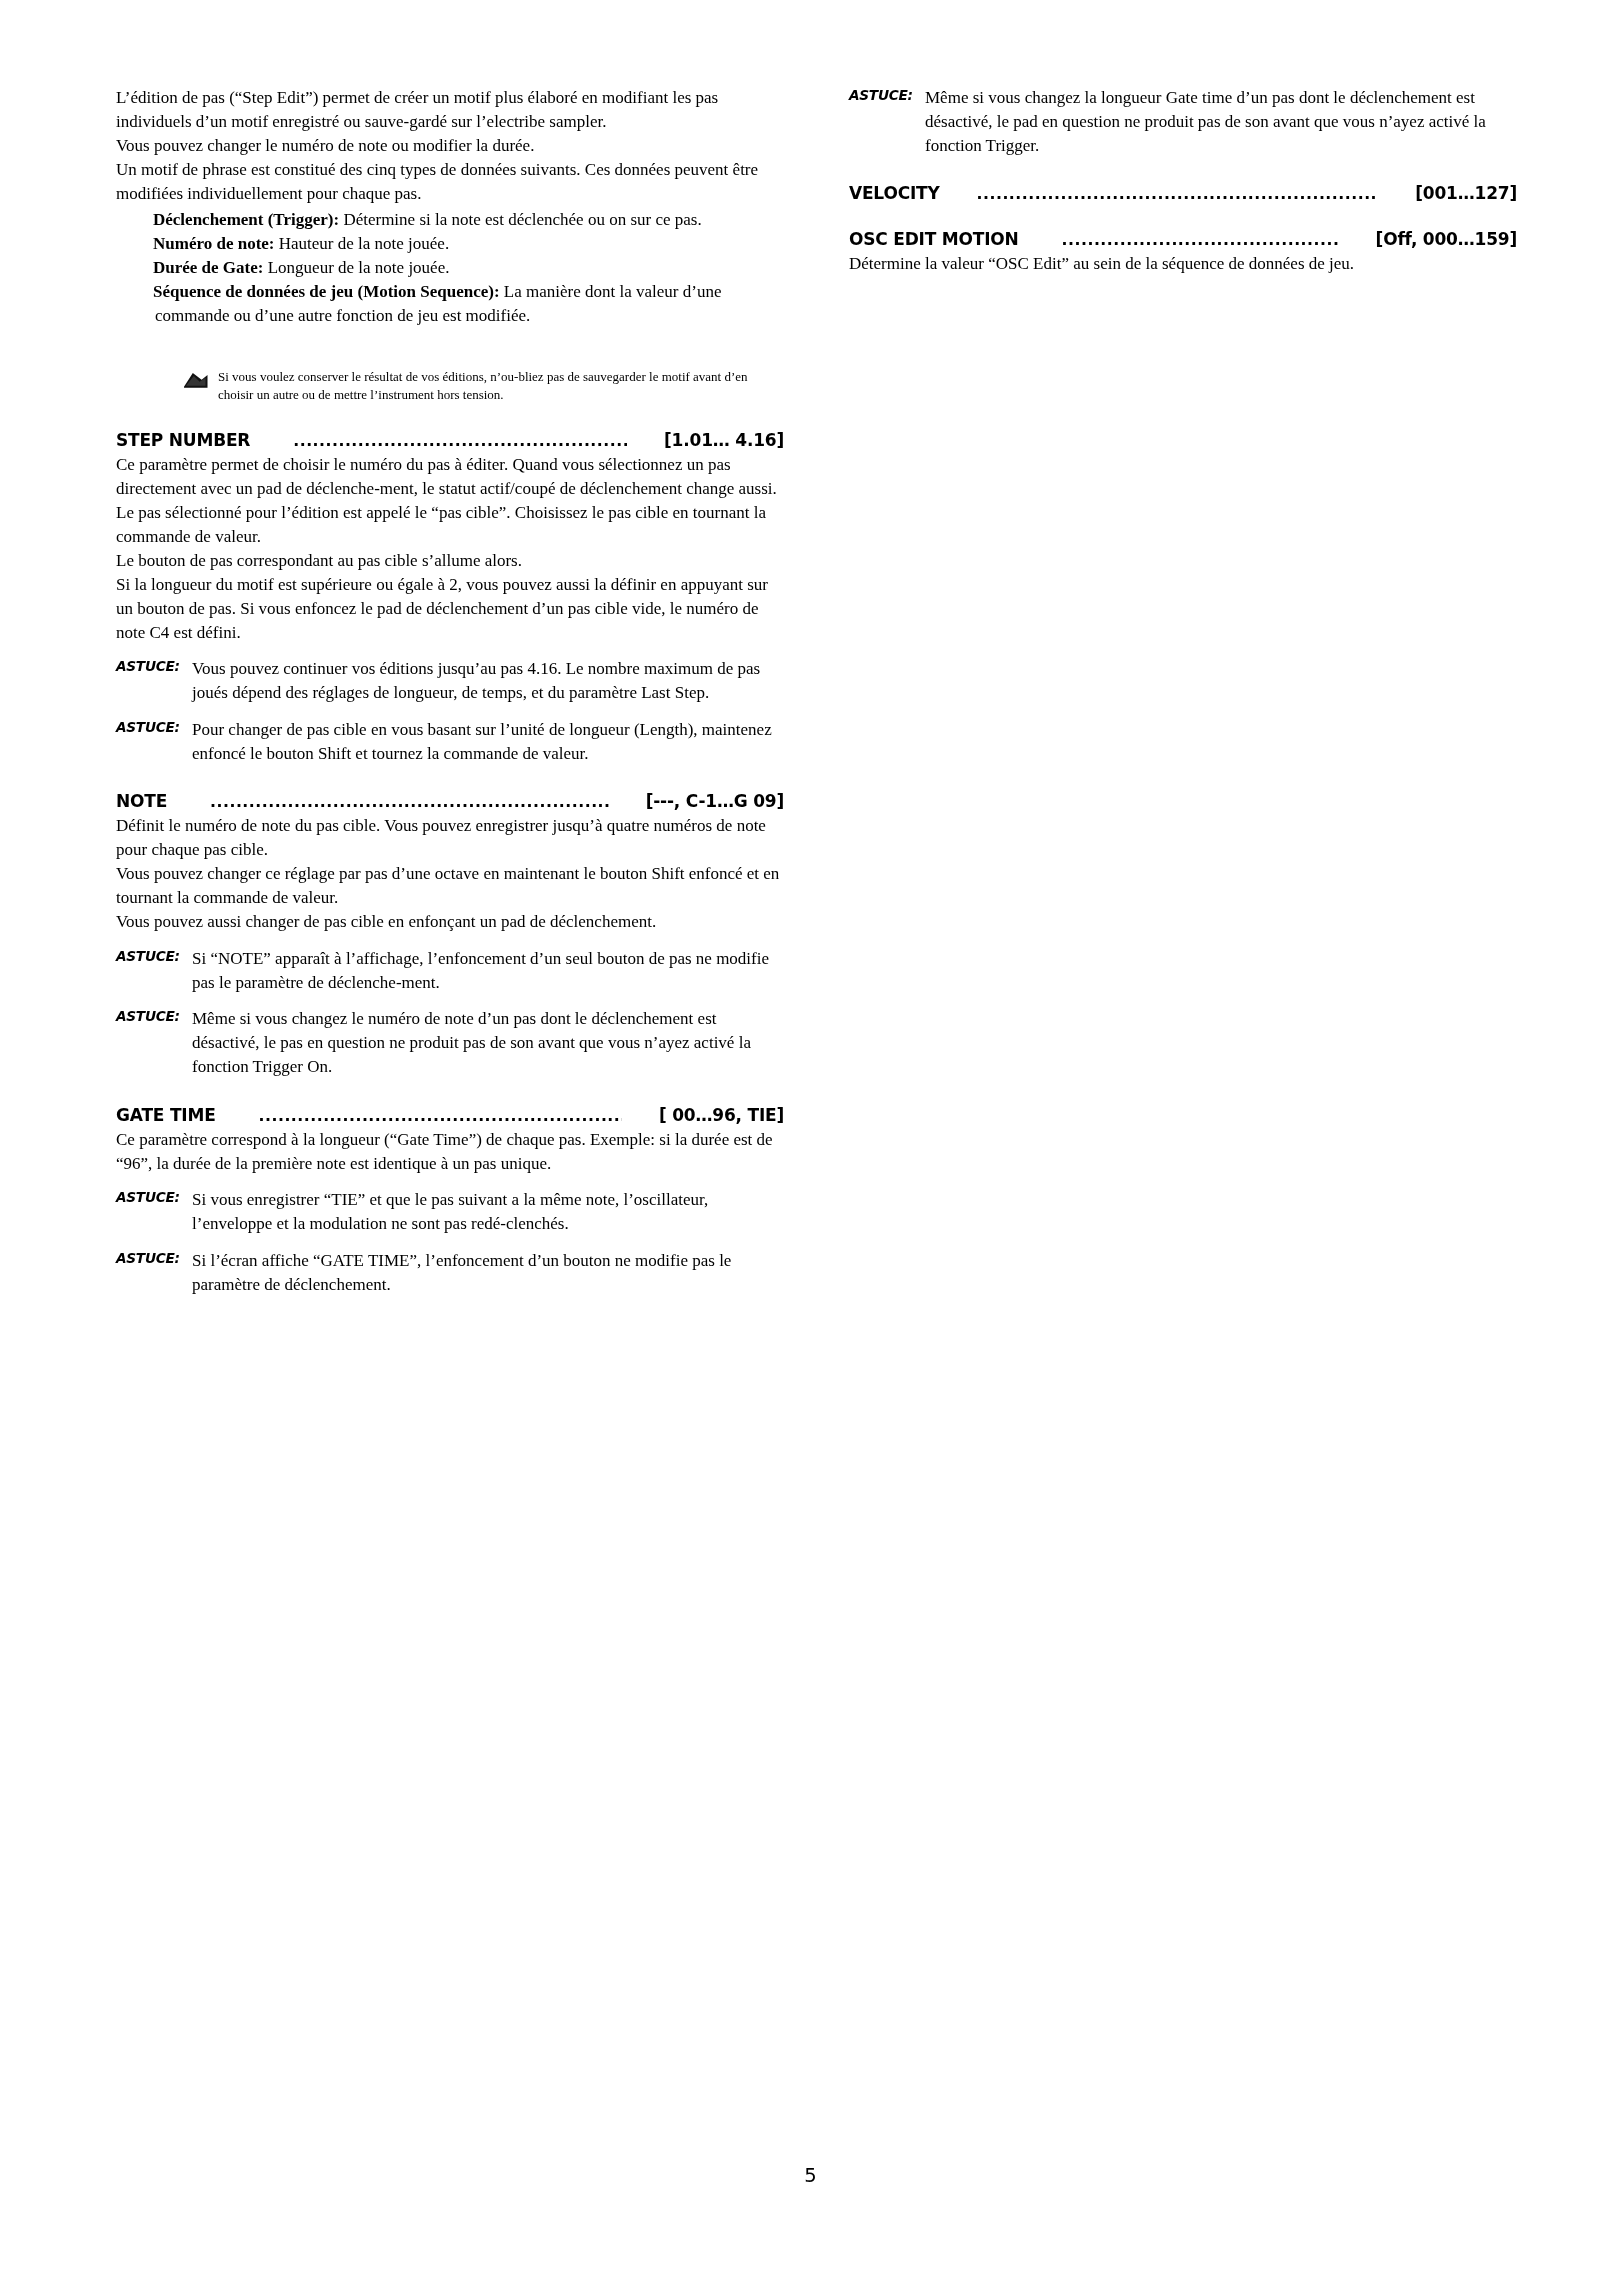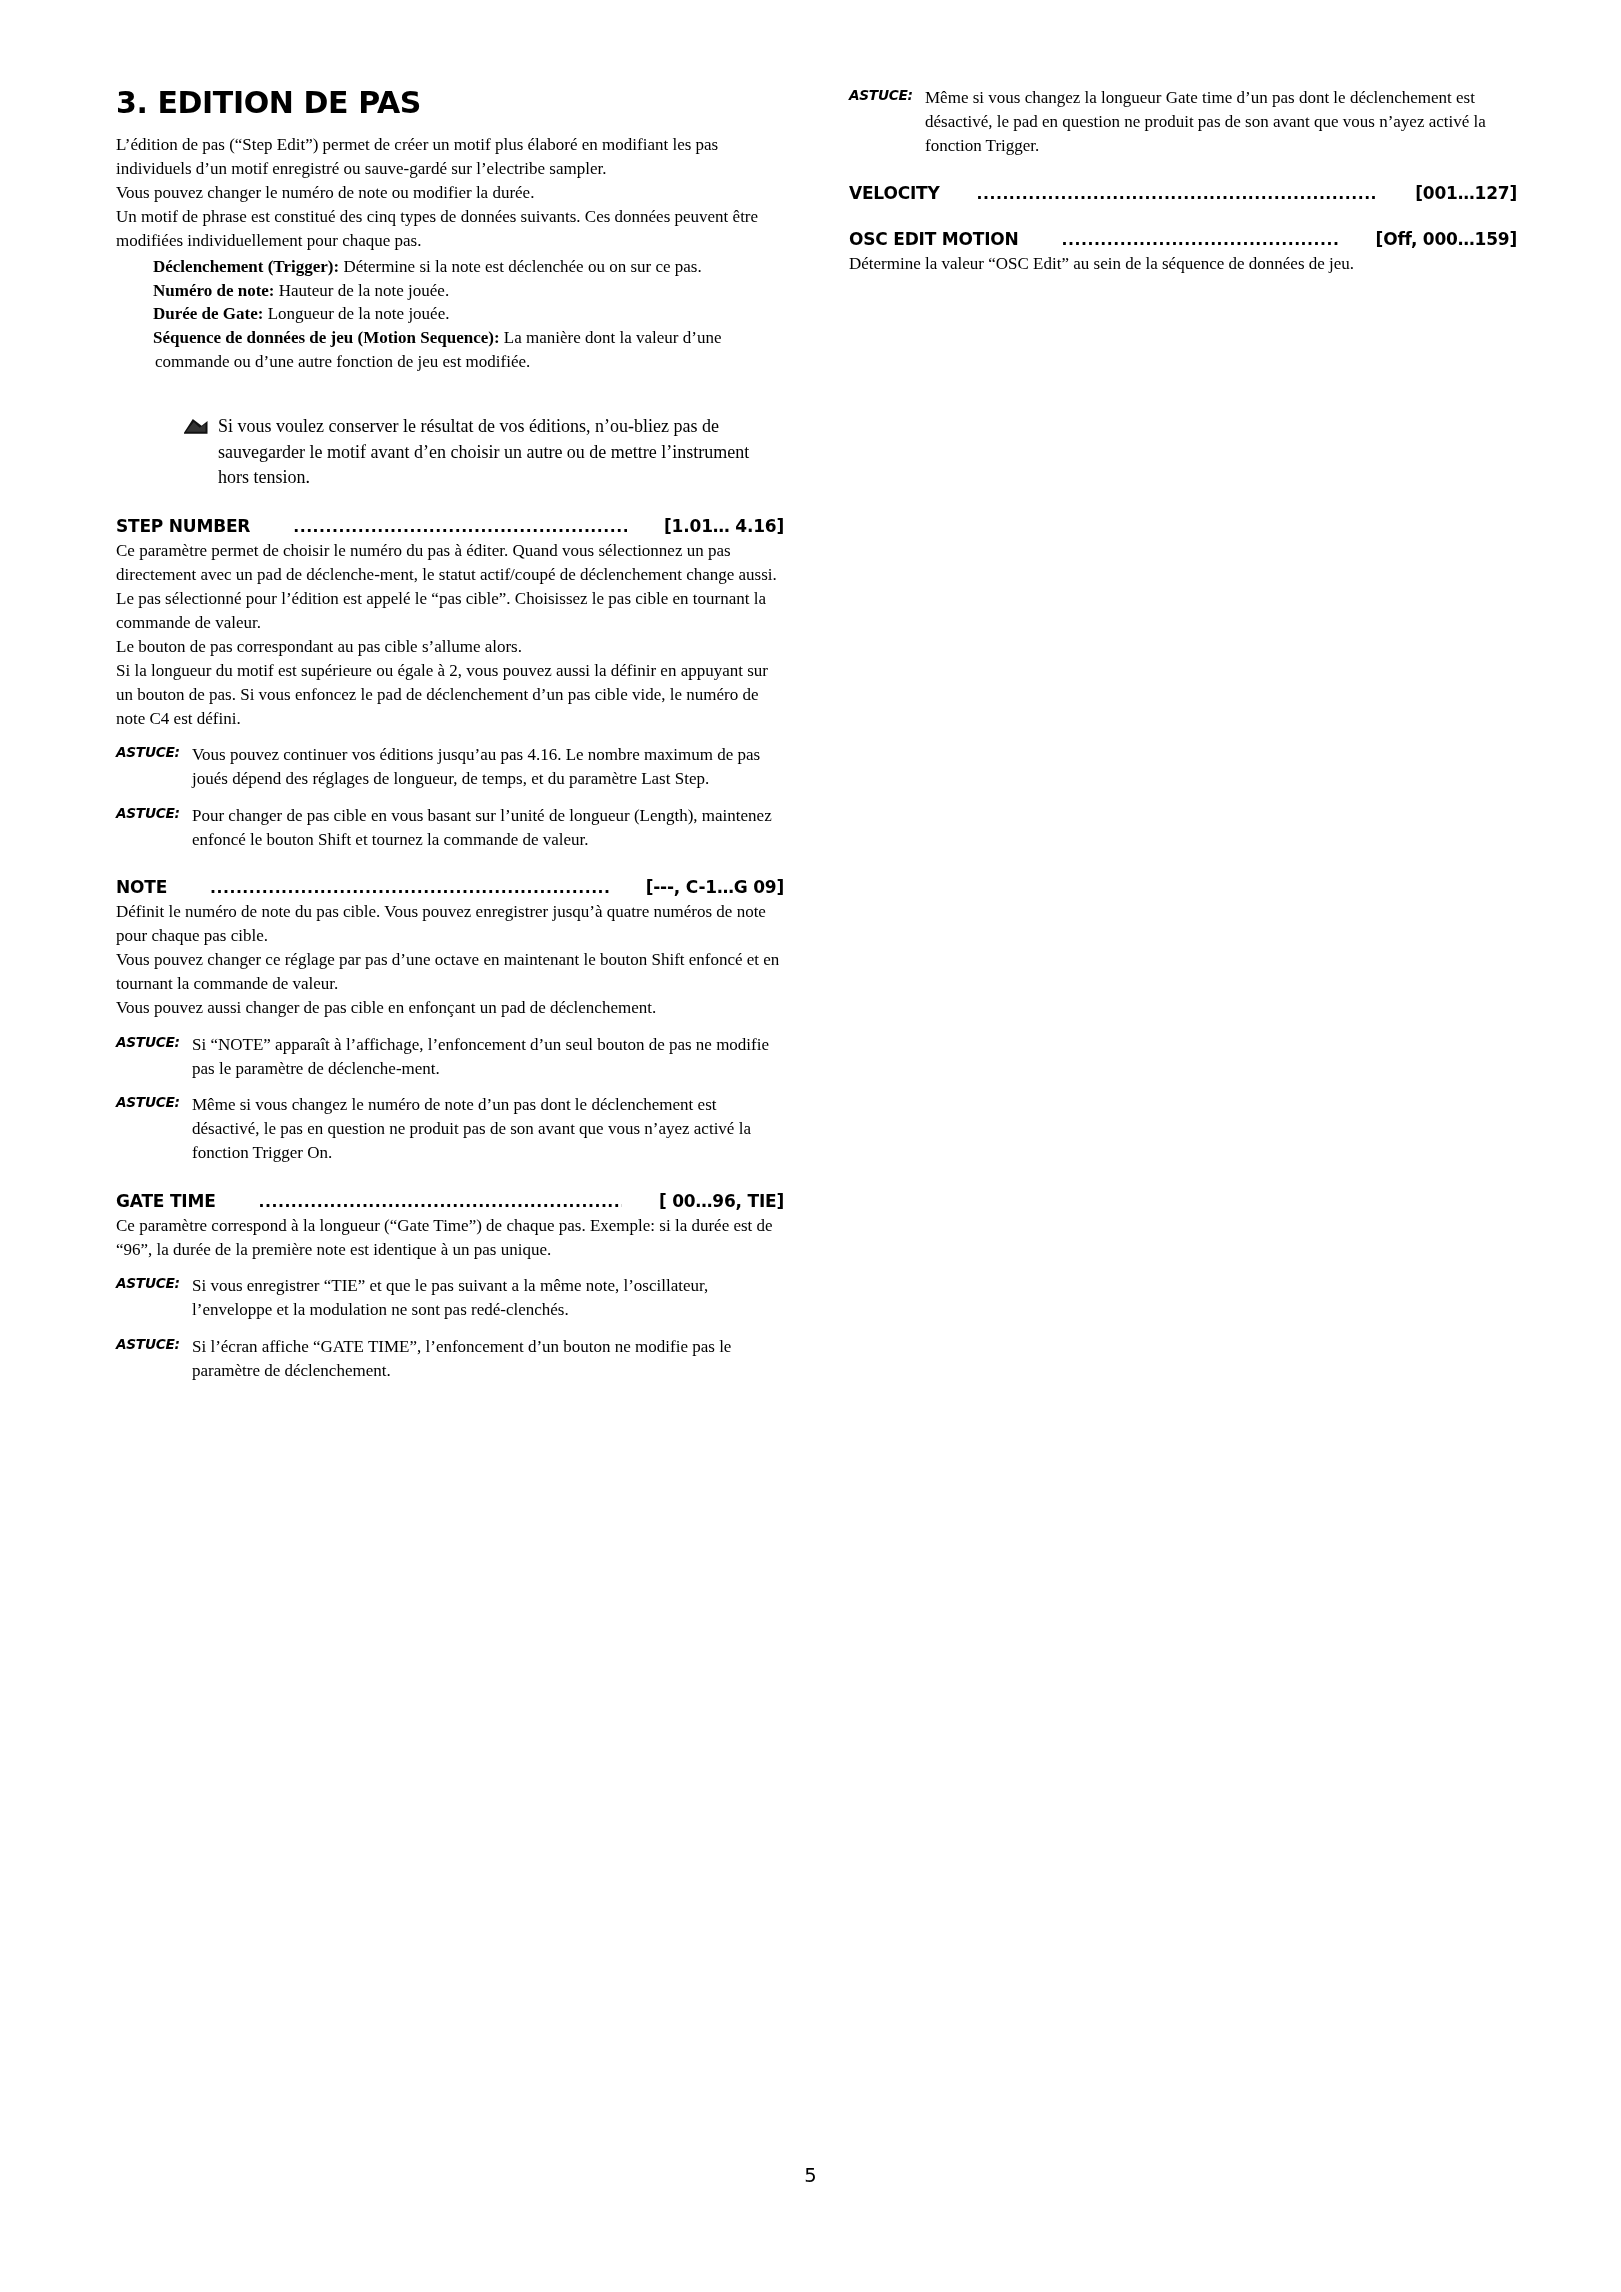--- a/index.html
+++ b/index.html
@@ -74,21 +74,21 @@
     padding-left: 35px;
   }
   .warn-icon {
     position: absolute;
     left: 0;
     top: 2.9px;
     width: 25.5px;
     height: 19.6px;
   }
   .warn-block p {
-    font-size: 18px;
+    font-size: 13px;
     line-height: 1.41;
     margin-top: 40px;
   }
   .param-head {
     font-family: "DejaVu Sans", sans-serif;
     font-weight: bold;
     font-size: 17px;
     margin-top: 25.5px;
     margin-bottom: 2.9px;
     display: flex;
@@ -142,21 +142,20 @@
   }
 </style>
 </head>
 <body>
 
 <div class="page">
   <div class="columns">
 
     <div class="col">
 
-      <h1 class="chapter-title">3. EDITION DE PAS</h1>
 
       <div class="body-block">
         <p>L’édition de pas (“Step Edit”) permet de créer un motif plus élaboré en modifiant les pas individuels d’un motif enregistré ou sauve-gardé sur l’electribe sampler.</p>
         <p>Vous pouvez changer le numéro de note ou modifier la durée.</p>
         <p>Un motif de phrase est constitué des cinq types de données suivants. Ces données peuvent être modifiées individuellement pour chaque pas.</p>
       </div>
 
       <div class="indent-block">
         <p class="hang"><span class="term">Déclenchement (Trigger):</span><span> Détermine si la note est déclenchée ou on sur ce pas.</span></p>
         <p class="hang"><span class="term">Numéro de note:</span><span> Hauteur de la note jouée.</span></p>

